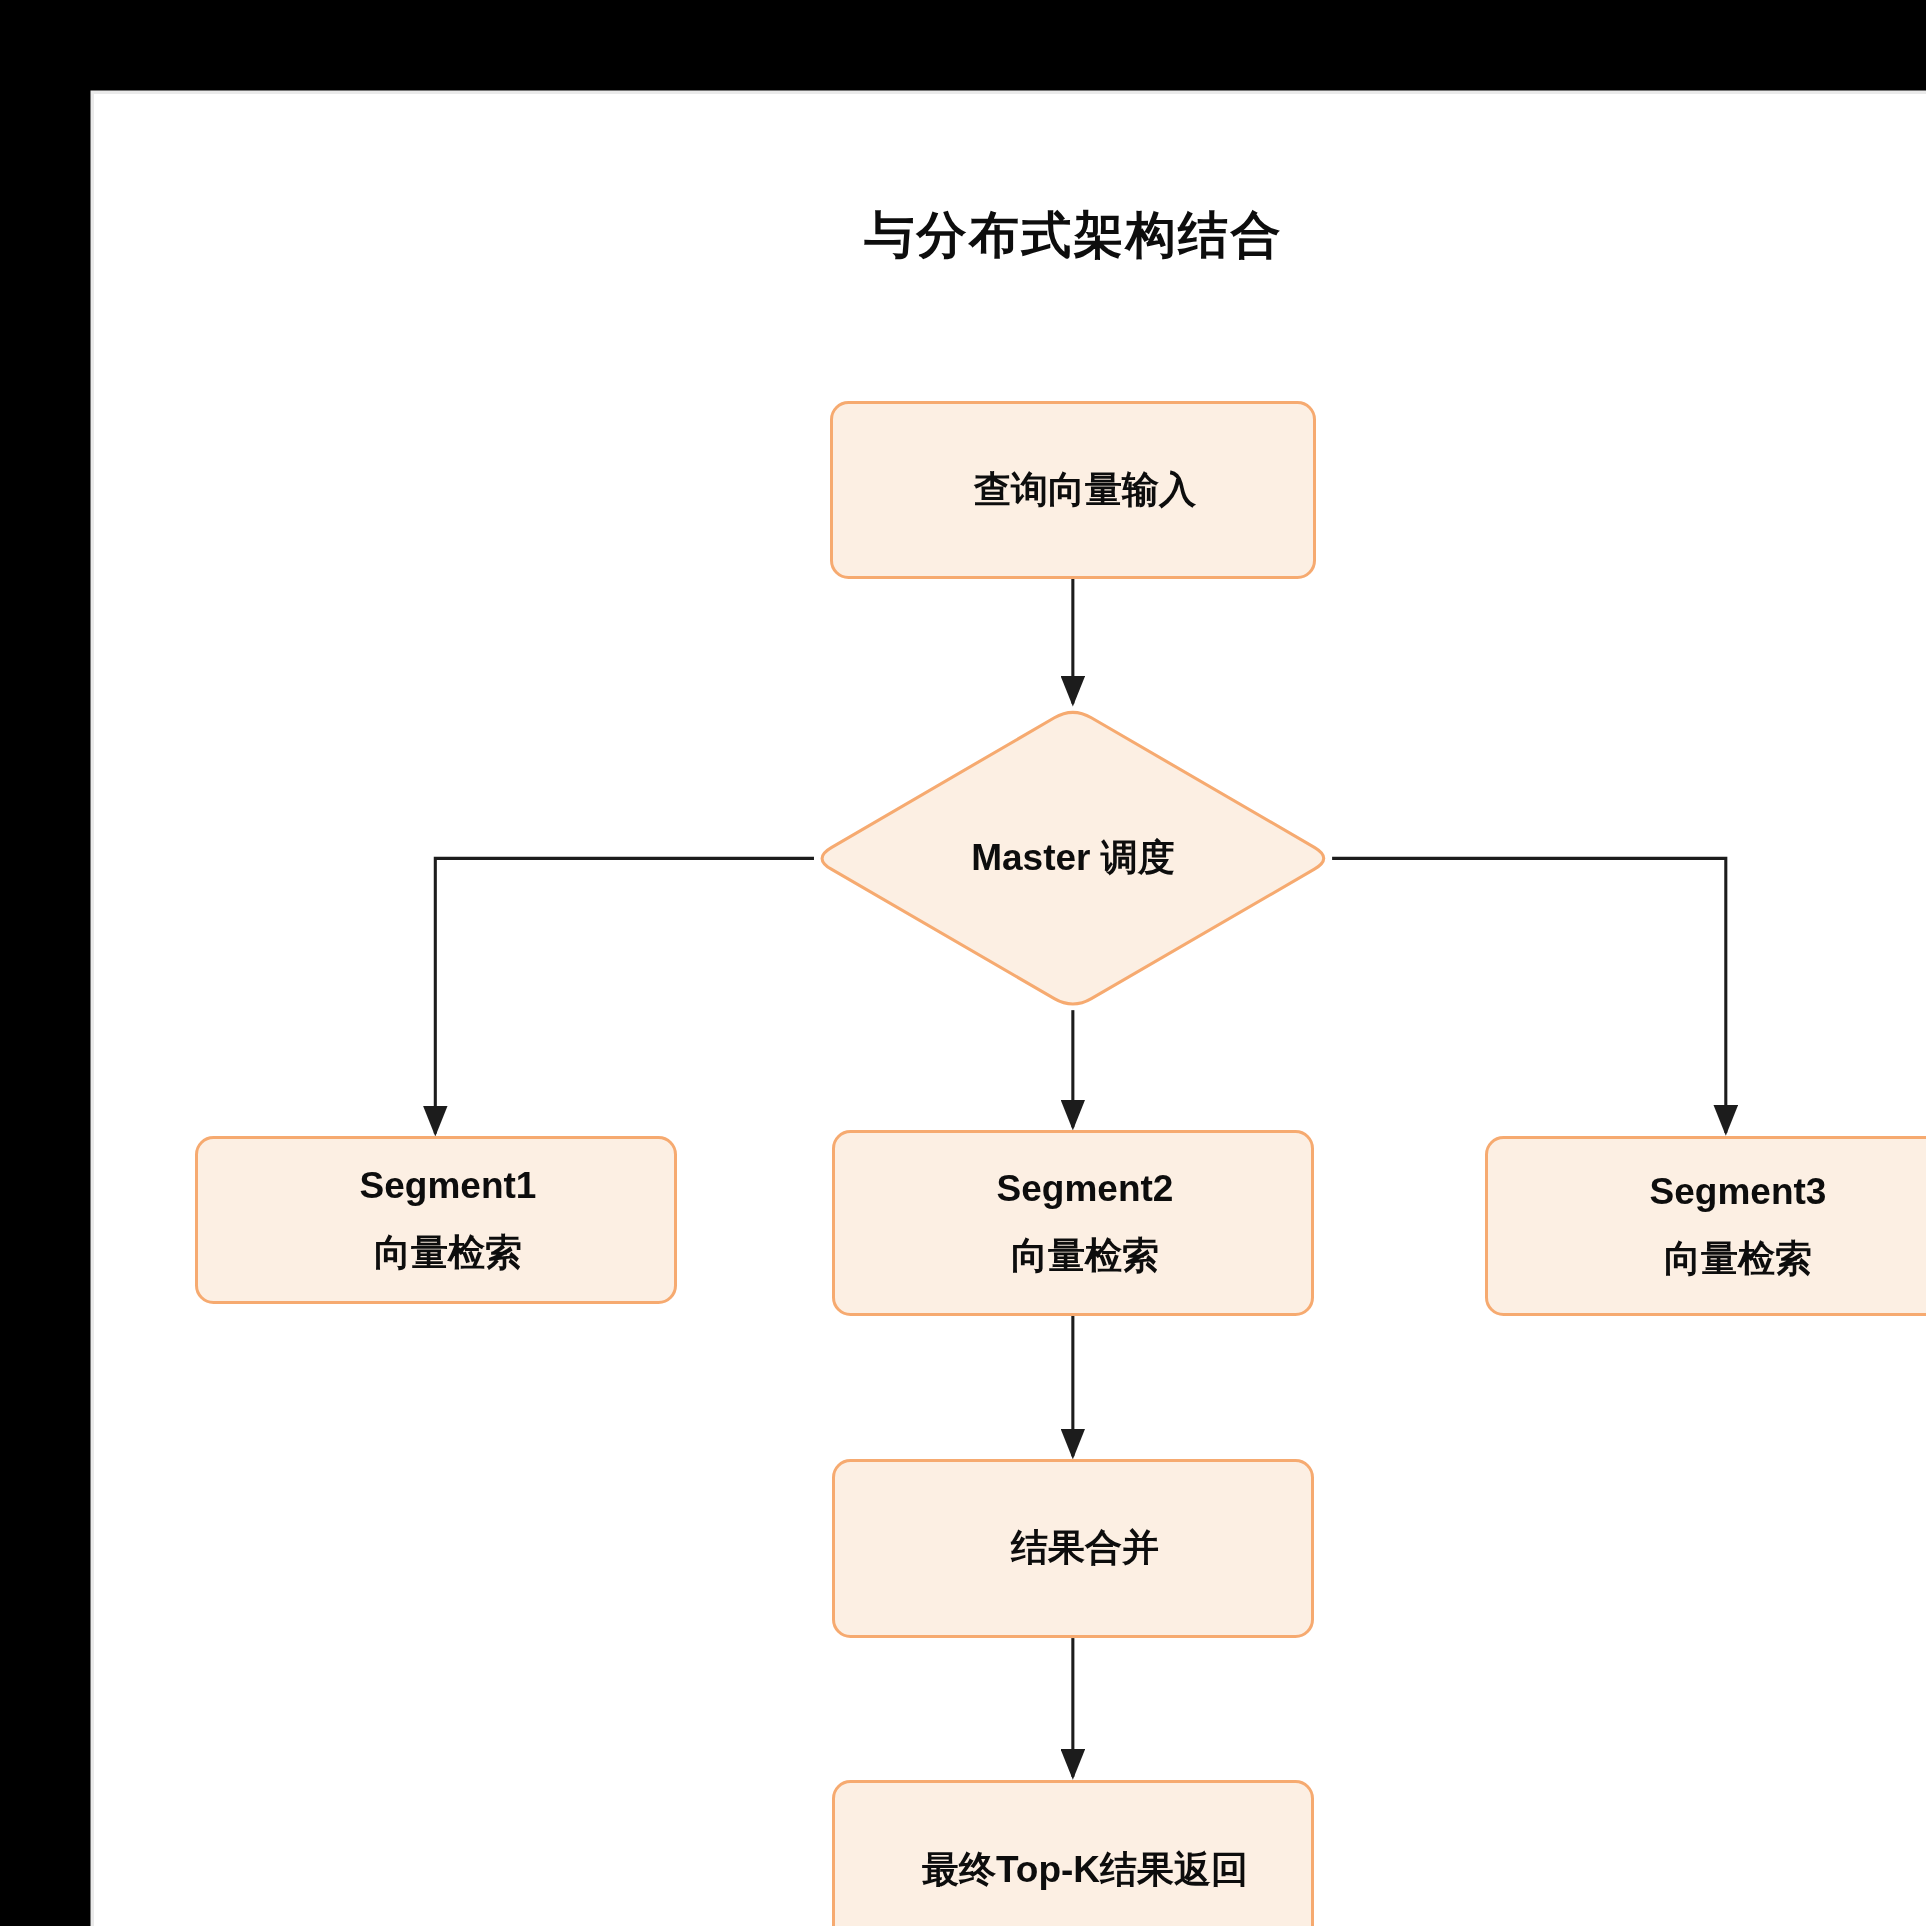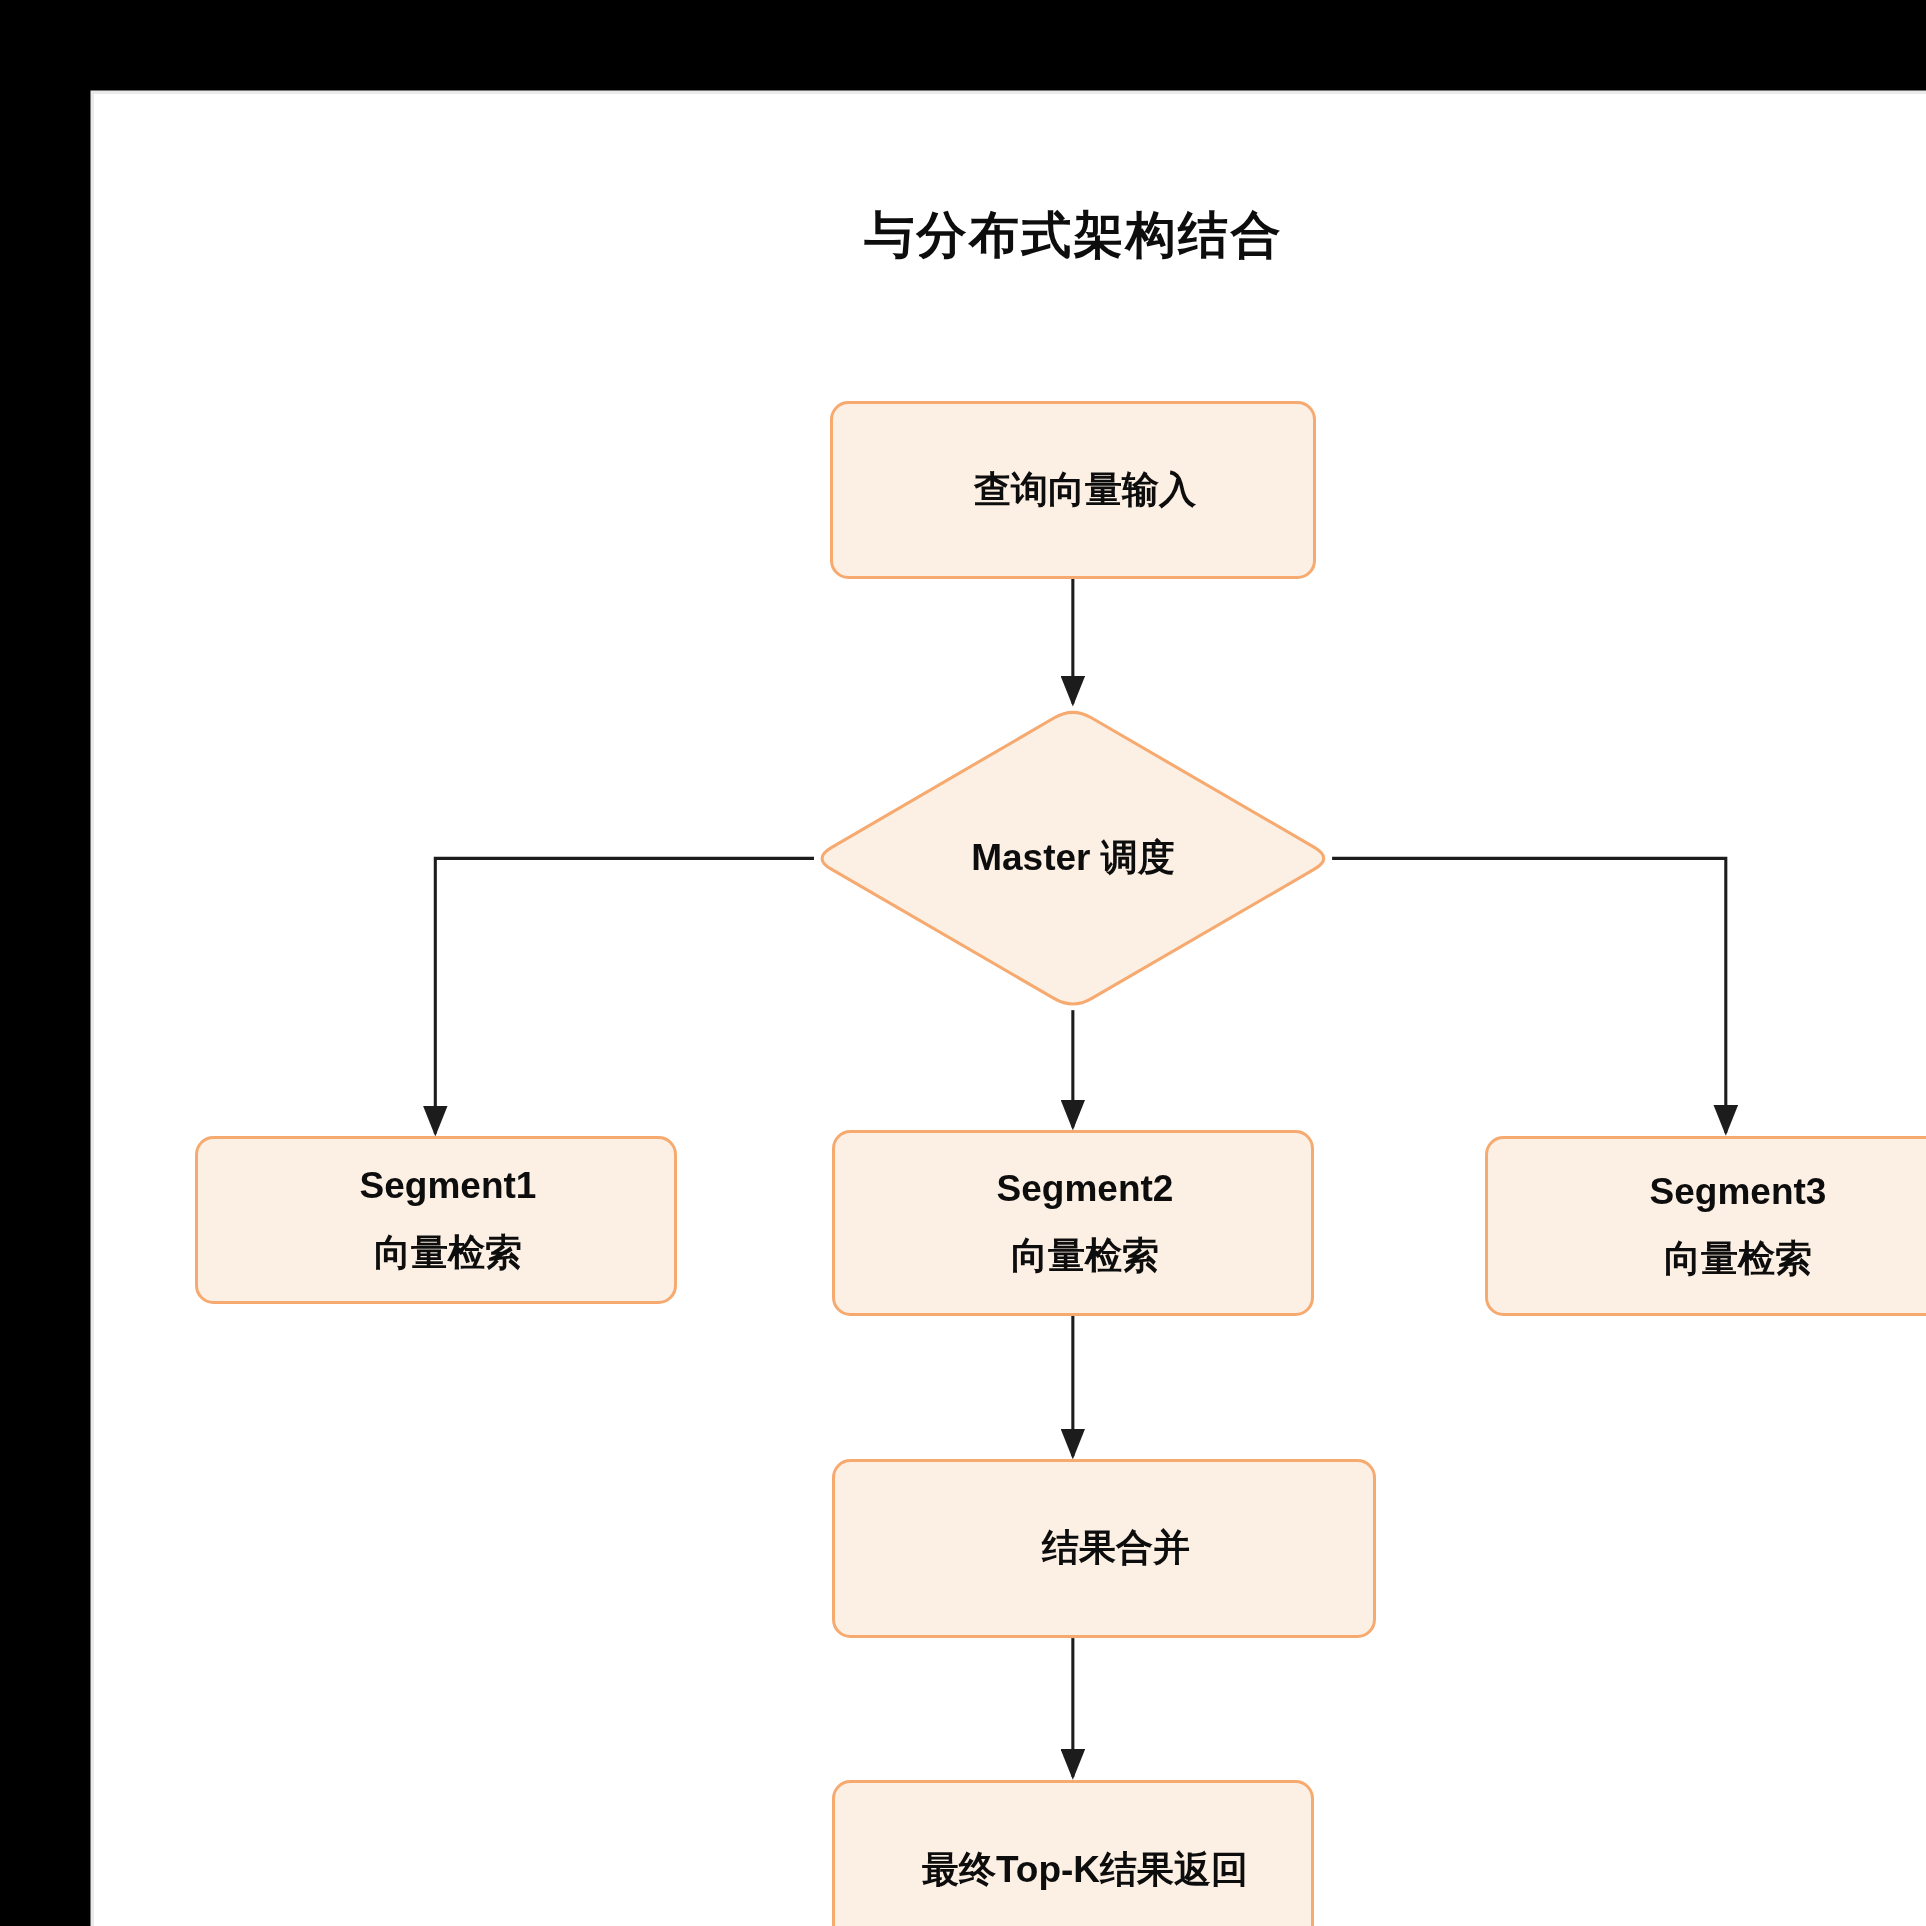--- a/index.html
+++ b/index.html
@@ -48,21 +48,21 @@
     align-items: center; justify-content: center;
     font-size: 37px; font-weight: 700;
     line-height: 1.8; text-align: center;
     color: var(--text, #0d0d0d);
     padding-left: 24px;
   }
   .node-query   { left: 830px; top: 401px; width: 486px; height: 178px; }
   .node-seg1    { left:  195px; top: 1136px; width: 482px; height: 168px; }
   .node-seg2    { left: 832px; top: 1130px; width: 482px; height: 186px; }
   .node-seg3    { left: 1485px; top: 1136px; width: 482px; height: 180px; }
-  .node-merge   { left: 832px; top: 1459px; width: 544px; height: 179px; }
+  .node-merge   { left: 832px; top: 1459px; width: 482px; height: 179px; }
   .node-final   { left: 832px; top: 1780px; width: 482px; height: 180px; }
   .diamond-label {
     position: absolute; left: 813px; top: 707px;
     width: 520px; height: 302px;
     display: flex; align-items: center; justify-content: center;
     font-size: 37px; font-weight: 700;
     color: var(--text, #0d0d0d);
     text-align: right;
   }
 </style>

